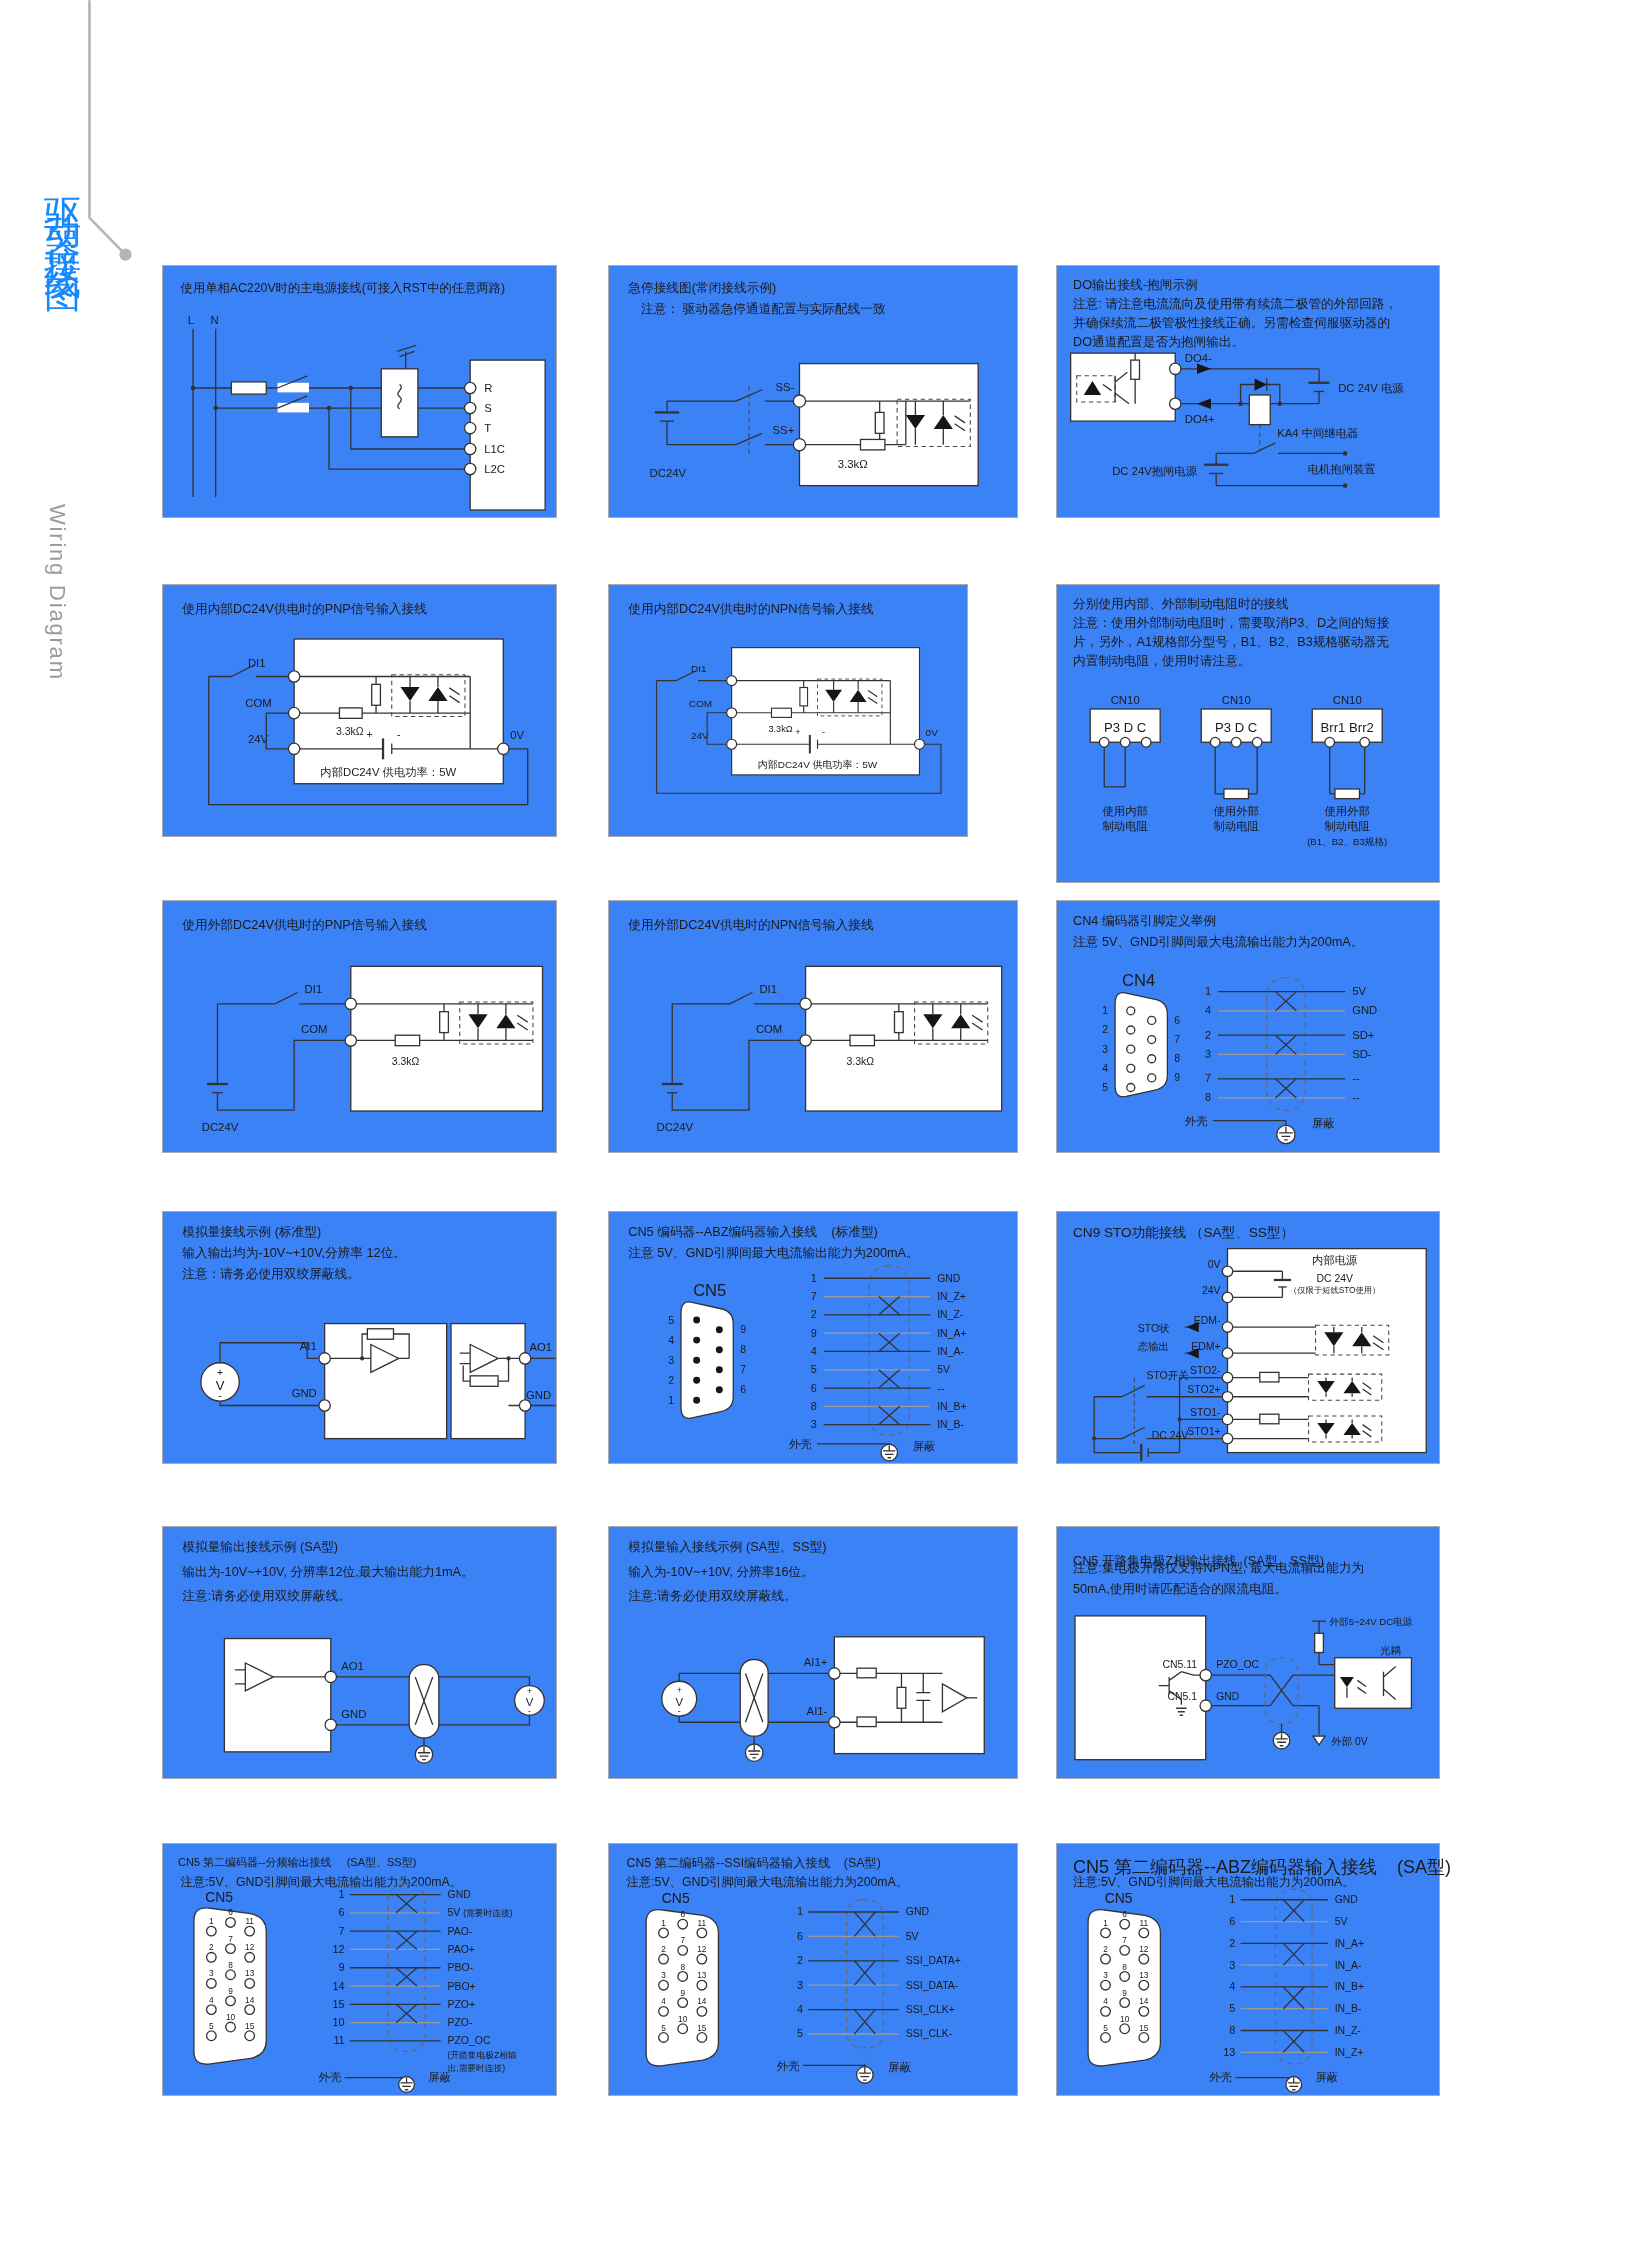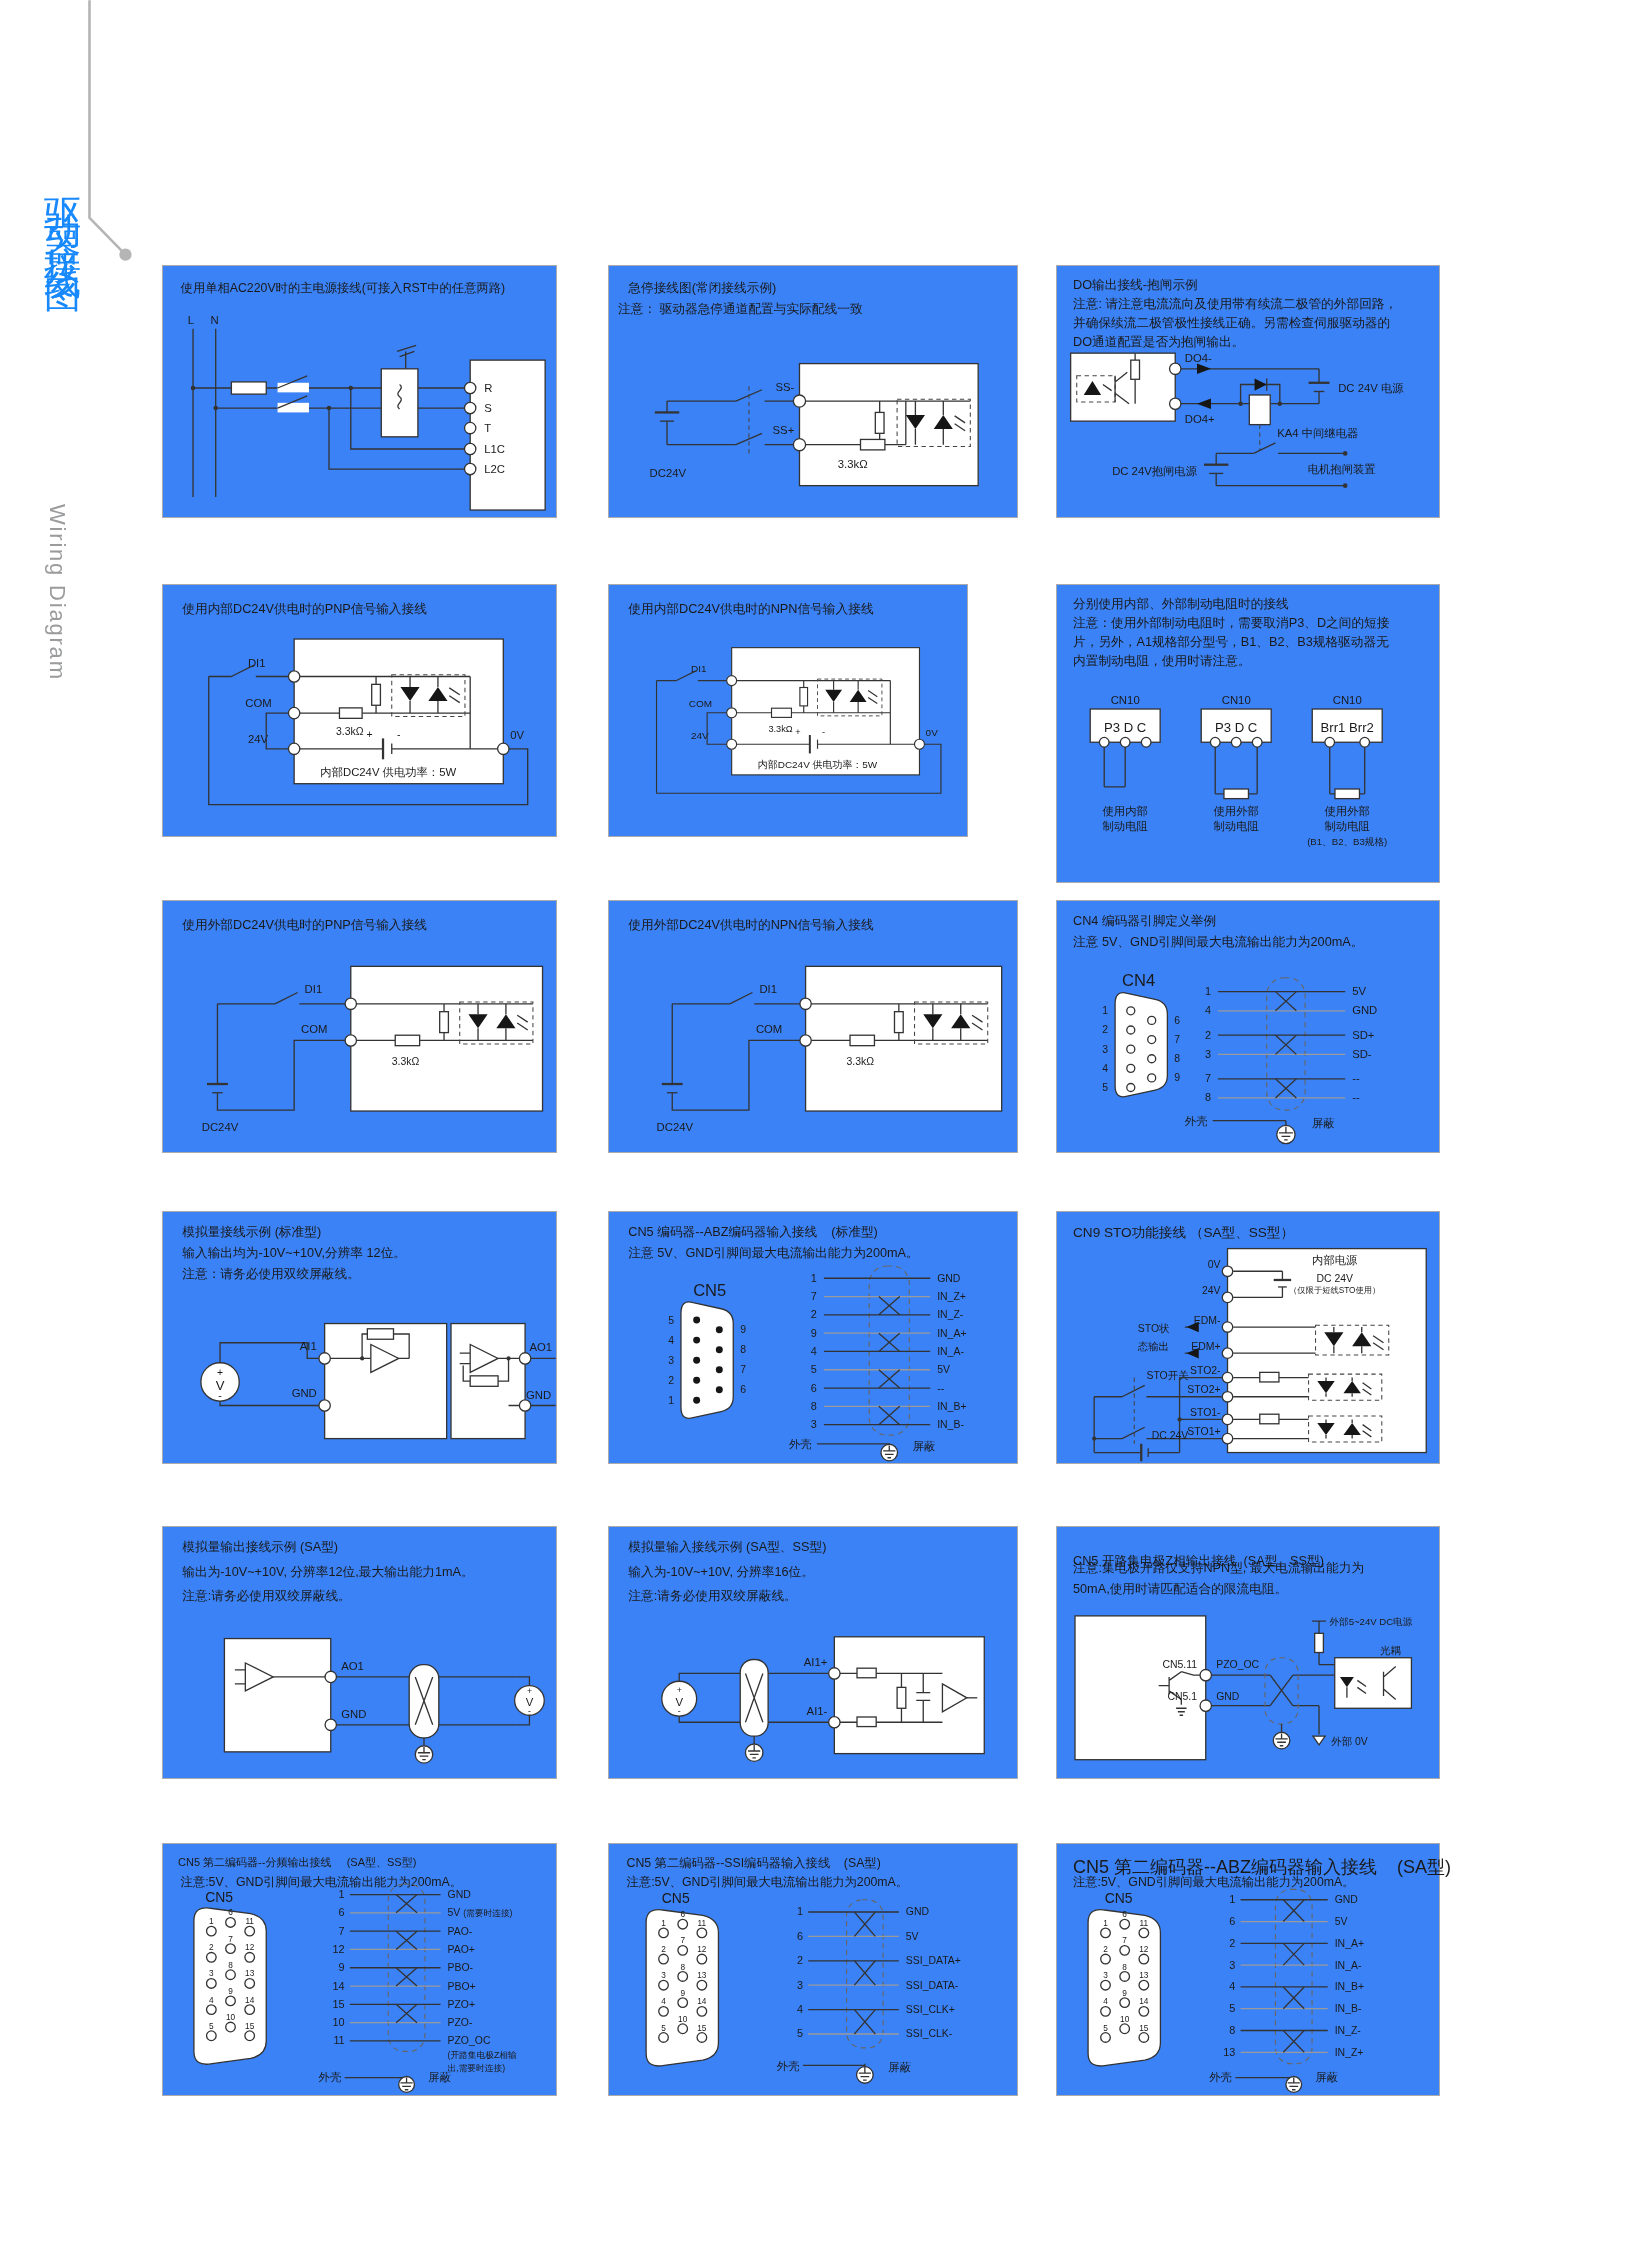--- a/index.html
+++ b/index.html
@@ -74,21 +74,21 @@
       <text x="368" y="145" class="lab">R</text>
       <text x="368" y="168" class="lab">S</text>
       <text x="368" y="191" class="lab">T</text>
       <text x="368" y="215" class="lab">L1C</text>
       <text x="368" y="238" class="lab">L2C</text>
     </svg>
   </div>
 
   <div class="panel" style="left:608px;top:265px;width:410px;height:253px">
     <div class="t" style="left:19.3px;top:14px">急停接线图(常闭接线示例)</div>
-    <div class="t" style="left:9px;top:35px">注意： 驱动器急停通道配置与实际配线一致</div>
+    <div class="t" style="left:32px;top:35px">注意： 驱动器急停通道配置与实际配线一致</div>
     <svg class="cir" viewBox="0 0 467 288">
       <g>
         <path class="wb" d="M52,168H80"></path>
           <path class="w" d="M58,178H74"></path>
         <path class="w" d="M66,155V168 M66,178V205"></path>
       </g>
       <text x="46" y="242" class="lab">DC24V</text>
       <g>
         <path class="w" d="M66,155H145 M178,155H218 M66,205H145 M178,205H218"></path>
         <path class="w" d="M145,155L175,142 M145,205L175,192"></path>

